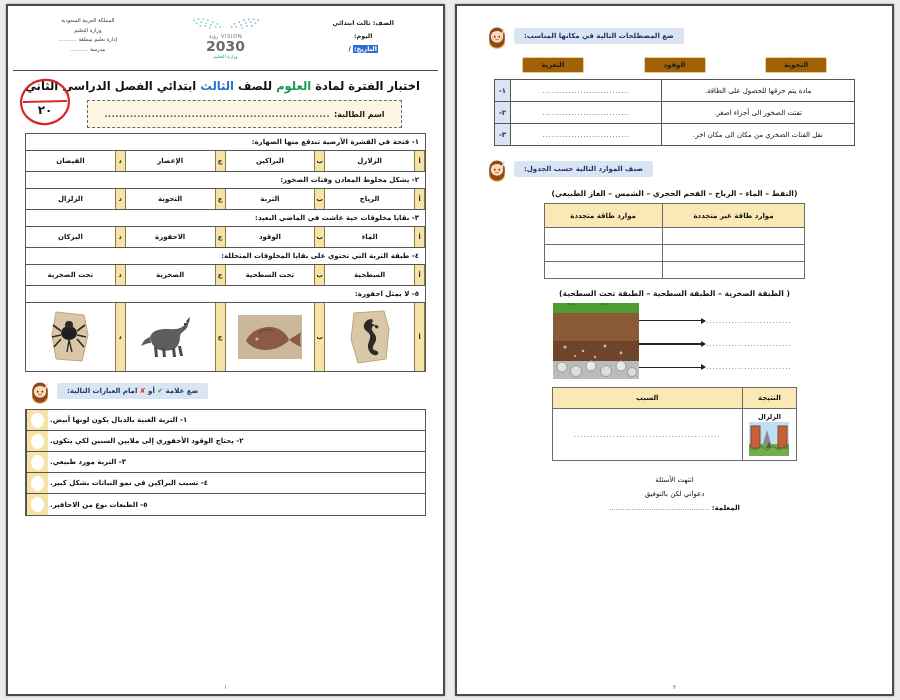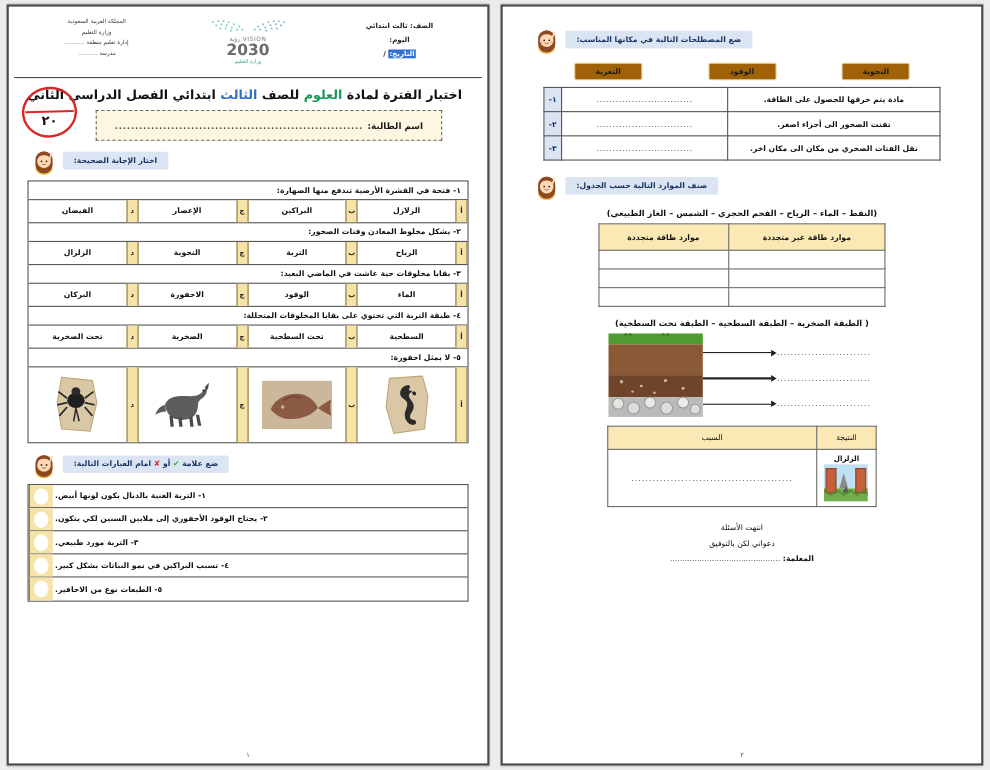--- a/index.html
+++ b/index.html
@@ -138,41 +138,41 @@
   .chips { display: flex; justify-content: space-around; margin: 8px 22px 6px 22px; }
   .chip {
     background: #a16207; border: 1px solid #e2cf8f; border-radius: 2px;
     padding: 3px 14px; font-size: 7px; font-weight: bold; color: #1a1a1a;
     min-width: 62px; text-align: center;
   }
   .term-table { margin: 2px 24px 0 24px; border: 1.4px solid #555; width: calc(100% - 48px); border-collapse: collapse; }
   .term-table td { border: 1.2px solid #555; height: 22px; font-size: 7px; }
   .tt-num { width: 16px; background: #dbe4f3; text-align: center; font-weight: bold; color: #16335e; font-size: 6.4px; }
   .tt-blank { width: 42%; text-align: center; color: #444; letter-spacing: .7px; font-size: 6.5px; }
-  .tt-def { text-align: center; font-weight: bold; color: #111; padding: 0 5px; }
+  .tt-def { text-align: center; font-weight: normal; color: #111; padding: 0 5px; }
 
   .bracket-line { text-align: center; font-size: 7.6px; font-weight: bold; color: #111; margin: 7px 0 5px 0; }
 
   .cls-table { margin: 0 auto; border-collapse: collapse; width: 64%; }
   .cls-table th {
     background: #fae9b4; border: 1.3px solid #6b6b6b; font-size: 7px;
     font-weight: bold; color: #111; height: 24px;
   }
   .cls-table td { border: 1.3px solid #6b6b6b; height: 17px; }
 
   .soil-wrap { display: flex; align-items: flex-start; justify-content: center; margin-top: 2px; gap: 0; flex-direction: row-reverse; }
   .soil-img { width: 86px; height: 76px; border: 0; }
   .lines-col { display: flex; flex-direction: column; justify-content: space-around; height: 76px; padding-top: 6px; }
   .lead { display: flex; align-items: center; flex-direction: row-reverse; height: 22px; }
   .lead .bar { width: 62px; height: 1.4px; background: #222; }
   .lead .arrow { width: 0; height: 0; border-top: 3px solid transparent; border-bottom: 3px solid transparent; border-left: 5px solid #222; }
   .lead .dots { font-size: 6.5px; color: #444; letter-spacing: 1.1px; margin-right: 4px; }
 
   .cause-table { margin: 6px auto 0 auto; border-collapse: collapse; width: 60%; }
-  .cause-table th { background: #fae9b4; border: 1.3px solid #6b6b6b; font-size: 7px; font-weight: normal; color: #111; height: 21px; }
+  .cause-table th { background: #fae9b4; border: 1.3px solid #6b6b6b; font-size: 7px; font-weight: bold; color: #111; height: 21px; }
   .cause-table td { border: 1.3px solid #6b6b6b; height: 52px; vertical-align: middle; text-align: center; }
   .cause-table td.dots-cell { font-size: 6.5px; color: #444; letter-spacing: 1.2px; }
   .quake-label { font-size: 6.5px; font-weight: bold; color: #111; display: block; margin-bottom: 1px; }
   .quake-img { width: 40px; height: 34px; display: block; margin: 0 auto; }
 
   .footer { text-align: center; margin-top: 12px; }
   .footer div { font-size: 7px; color: #111; line-height: 2.0; }
   .footer .teacher { font-weight: bold; }
   .footer .dots { color: #555; letter-spacing: .8px; font-weight: normal; }
 </style>
@@ -456,35 +456,20 @@
         </div>
 
         <div class="name-box">
           <span class="lab">
             <span>اسم الطالبة:</span>
           </span>
           <span class="dots">..............................................................</span>
         </div>
       </div>
 
-      <div class="instr-row" style="margin-top:5px;justify-content:flex-start;">
-        <span class="girl">
-          <svg viewBox="0 0 40 40" width="26" height="26">
-            <ellipse cx="20" cy="31" rx="12" ry="9" fill="#f6c35a"></ellipse>
-            <path d="M8 19a12 12 0 0 1 24 0v7a12 12 0 0 1-24 0z" fill="#8b4a22"></path>
-            <circle cx="20" cy="21" r="9.5" fill="#fdd9b5"></circle>
-            <path d="M10 18c2-7 18-8 20 0 1-10-19-12-20 0z" fill="#8b4a22"></path>
-            <circle cx="16.5" cy="21" r="1.3" fill="#3a2a1a"></circle>
-            <circle cx="23.5" cy="21" r="1.3" fill="#3a2a1a"></circle>
-            <path d="M17.5 25q2.5 2 5 0" stroke="#b5483a" stroke-width="1.1" fill="none" stroke-linecap="round"></path>
-            <rect x="28" y="8" width="2.3" height="12" rx="1" fill="#fdd9b5" transform="rotate(18 29 14)"></rect>
-          </svg>
-        </span>
-        <span class="instr">اختار الإجابة الصحيحة:</span>
-      </div>
 
       <div class="mcq">
 
         <div class="q-row">
           <span>١-</span>
           <span>فتحة في القشرة الأرضية تندفع منها الصهارة:</span>
         </div>
         <div class="opt-row">
           <div class="opt-letter">أ</div>
           <div class="opt-text">الزلازل</div>

